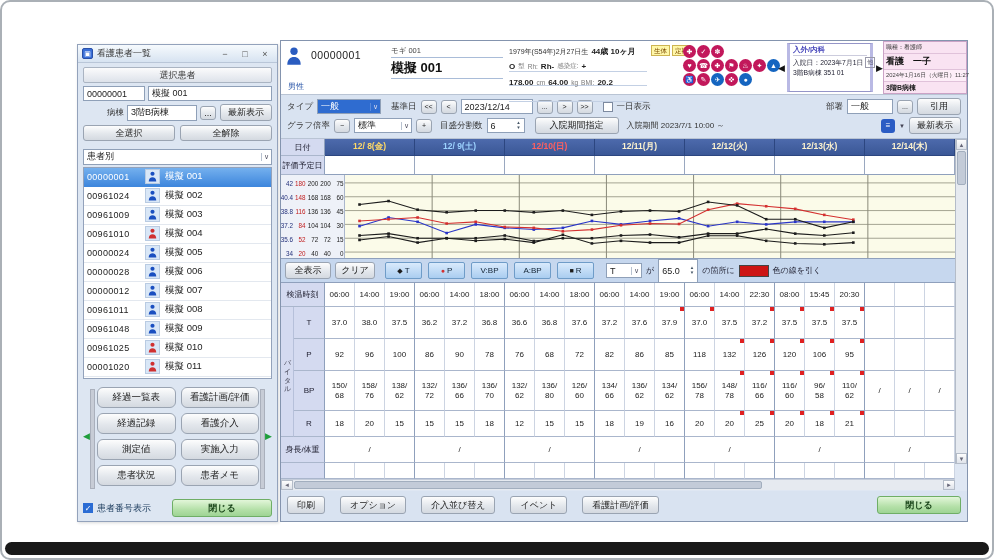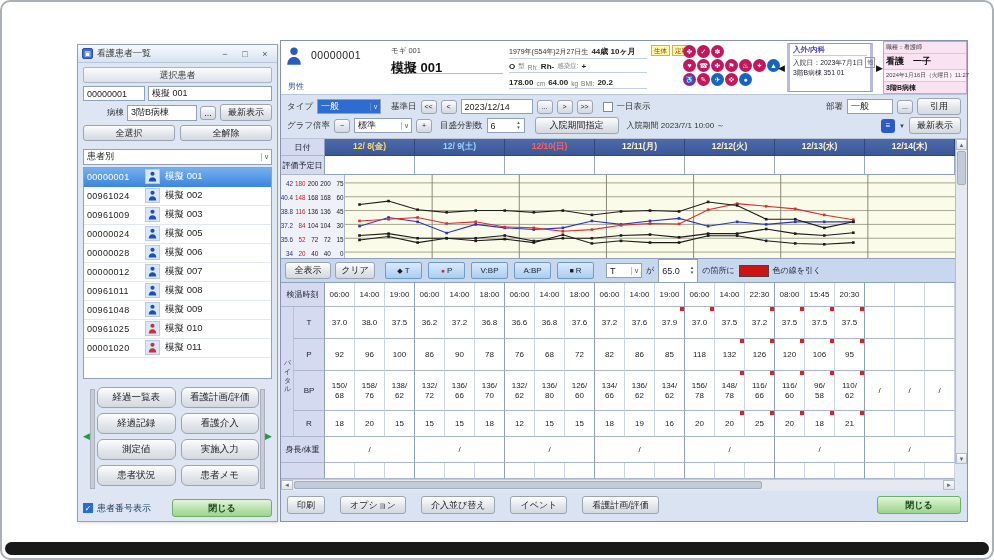--- a/index.html
+++ b/index.html
@@ -64,27 +64,27 @@
   .lw-bottomrow .txt { font-size:9px; color:#1a3a5c; flex:1; }
   .lw-close { width:100px; height:18px; margin-left:auto; }
 
   
   #main-window { position:absolute; left:278px; top:38px; width:688px; height:482px;
       background:#d9e3f1; border:1px solid #8494ae; }
 
   
   #p-header { position:relative; height:54px; background:#fff; border-bottom:1px solid #b9c4d4; }
   .hp-abs { position:absolute; white-space:nowrap; }
-  .uline { border-bottom:1px solid #a9bcd8; padding-bottom:17px; }
+  .uline { border-bottom:1px solid #a9bcd8; padding-bottom:1px; }
   .gender-lbl { font-size:8px; color:#2a56a8; }
   .hp-id { font-size:10.5px; color:#222; letter-spacing:.4px; }
   .hp-kana { font-size:7.5px; color:#444; width:112px; }
   .hp-name { font-size:13px; font-weight:bold; color:#111; width:112px; }
-  .hp-line { display:flex; align-items:flex-end; gap:3px; width:138px;
-      border-bottom:1px solid #c3d0e4; padding-bottom:1px; }
+  .hp-line { display:flex; align-items:center; gap:3px; width:138px;
+      border-bottom:1px solid #c3d0e4; padding-bottom:14px; }
   .t7 { font-size:7px; color:#333; } .t7g { font-size:6.5px; color:#777; }
   .t8b { font-size:8px; font-weight:bold; color:#222; }
   .tagchip { background:#fff7a8; border:1px solid #cdb452; color:#7c4a00;
       font-size:6.5px; padding:0 2px; height:11px; line-height:10px; }
   #icon-cluster { display:flex; flex-direction:column; gap:1px; }
   .icorow { display:flex; gap:1px; }
   .sicon { width:13px; height:13px; border-radius:50%; color:#fff; font-size:7px;
       display:flex; align-items:center; justify-content:center; }
   .hnav { font-size:9px; color:#111; }
   #adm-box { border:1px solid #9595c8; border-left:3px solid #b9b9e4; border-right:3px solid #b9b9e4;
@@ -221,20 +221,30 @@
           </div>
           <div class="prow">
             <span class="pid">00961009</span>
             <span class="chip">
               <svg viewBox="0 0 10 12" width="9" height="11">
                 <circle cx="5" cy="3" r="2.3" fill="#1a4fc0"></circle>
                 <path d="M0.8 11.5c0-3.2 1.9-4.8 4.2-4.8s4.2 1.6 4.2 4.8z" fill="#1a4fc0"></path>
               </svg>
             </span>
             <span class="pname">模擬 003</span>
+          </div>
+          <div class="prow">
+            <span class="pid">00961010</span>
+            <span class="chip">
+              <svg viewBox="0 0 10 12" width="9" height="11">
+                <circle cx="5" cy="3" r="2.3" fill="#d03030"></circle>
+                <path d="M0.8 11.5c0-3.2 1.9-4.8 4.2-4.8s4.2 1.6 4.2 4.8z" fill="#d03030"></path>
+              </svg>
+            </span>
+            <span class="pname">模擬 004</span>
           </div>
           <div class="prow">
             <span class="pid">00000024</span>
             <span class="chip">
               <svg viewBox="0 0 10 12" width="9" height="11">
                 <circle cx="5" cy="3" r="2.3" fill="#1a4fc0"></circle>
                 <path d="M0.8 11.5c0-3.2 1.9-4.8 4.2-4.8s4.2 1.6 4.2 4.8z" fill="#1a4fc0"></path>
               </svg>
             </span>
             <span class="pname">模擬 005</span>

